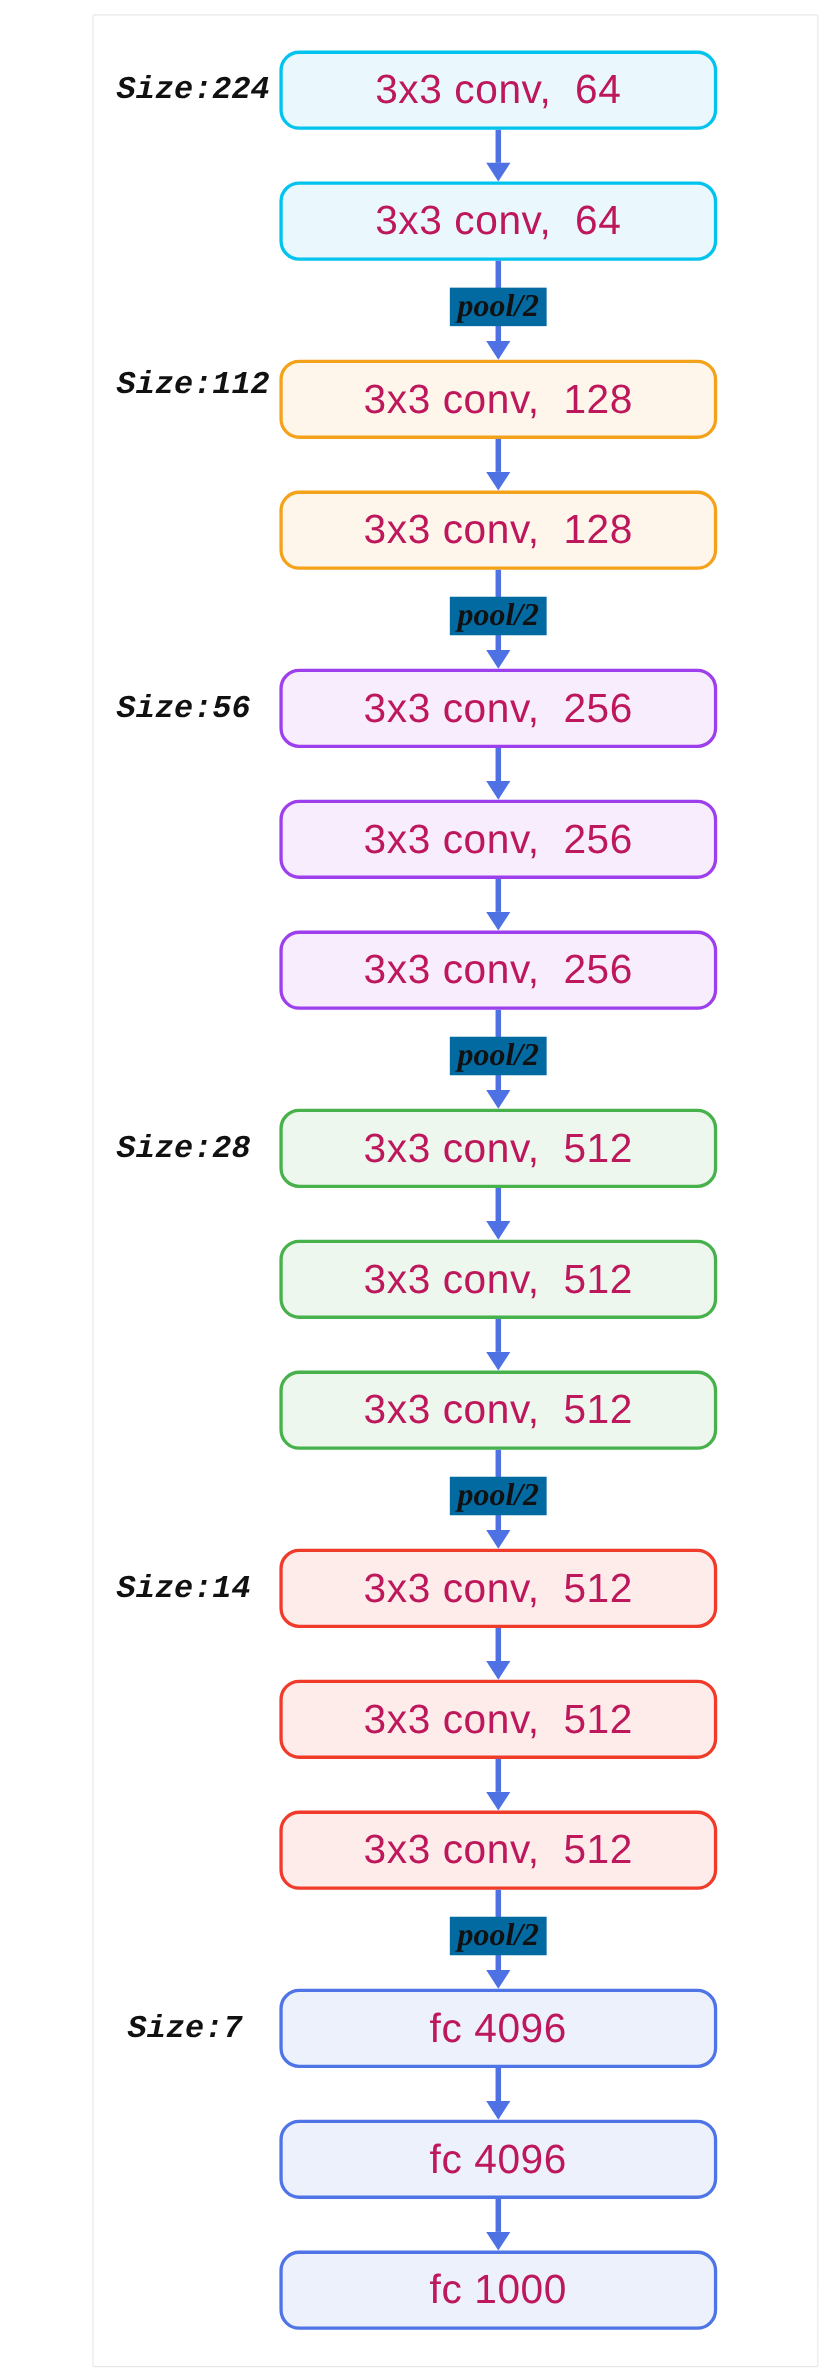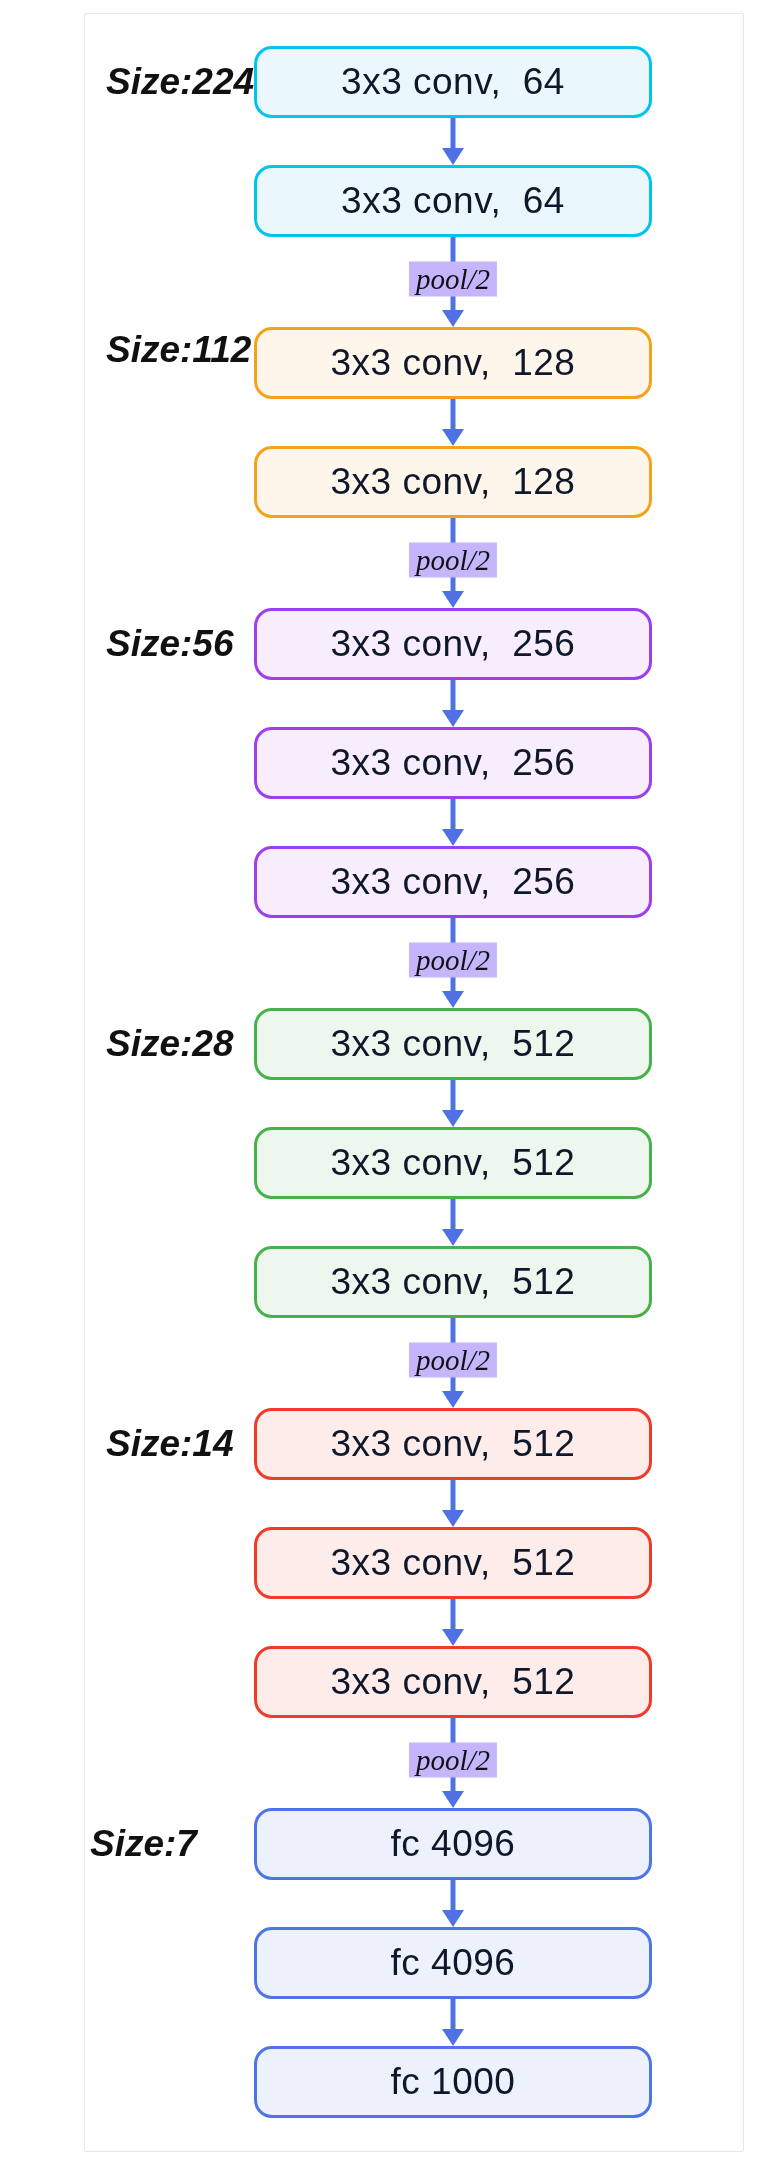--- a/index.html
+++ b/index.html
@@ -6,36 +6,36 @@
   .canvas{
     position:relative;width:760px;height:2164px;background:#ffffff;
     font-family:"Liberation Sans",sans-serif;overflow:hidden;
   }
   .frame{
     position:absolute;border:1.5px solid #e7e7e7;background:#ffffff;border-radius:2px;
   }
   .layer-box{
     position:absolute;box-sizing:border-box;border-radius:18px;
     display:flex;align-items:center;justify-content:center;
-    font-size:37px;color:#0f172a;letter-spacing:0.5px;white-space:pre;
+    font-size:37px;color:#be185d;letter-spacing:0.5px;white-space:pre;
   }
   .size-label{
     position:absolute;transform:translateY(-50%);
-    font-family:Liberation Sans, sans-serif;font-style:italic;font-weight:bold;
-    font-size:37px;color:#111111;white-space:nowrap;
+    font-family:Liberation Mono, monospace;font-style:italic;font-weight:bold;
+    font-size:29px;color:#111111;white-space:nowrap;
   }
   .arrow-shaft{position:absolute;transform:translateX(-50%);}
   .arrow-head{
     position:absolute;transform:translateX(-50%);
     width:0;height:0;border-left:11px solid transparent;border-right:11px solid transparent;
   }
   .pool-label{
     position:absolute;transform:translate(-50%,-50%);
-    font-family:"Liberation Serif",serif;font-style:italic;font-weight:normal;
-    font-size:29px;color:#111111;background:#c4b5fd;padding:1px 7px;
+    font-family:"Liberation Serif",serif;font-style:italic;font-weight:bold;
+    font-size:29px;color:#111111;background:#0369a1;padding:1px 7px;
     white-space:nowrap;z-index:3;
   }
 </style>
 </head>
 <body>
 
 <div class="canvas">
   <div class="frame" style="left:84px;top:13px;width:658px;height:2137px;"></div>
   <div id="flow">
       <div class="layer-box" style="left: 254px; top: 46px; width: 398px; height: 72px; border: 3px solid rgb(0, 195, 238); background: rgb(234, 248, 254);">3x3 conv,  64</div>
@@ -81,21 +81,21 @@
       <div class="arrow-shaft" style="left: 453px; top: 1480px; width: 5px; height: 30px; background: rgb(78, 114, 228); z-index: 1;"></div>
       <div class="arrow-head" style="left: 453px; top: 1510px; z-index: 2; border-top: 17px solid rgb(78, 114, 228); border-left-width: 11px; border-right-width: 11px;"></div>
       <div class="layer-box" style="left: 254px; top: 1527px; width: 398px; height: 72px; border: 3px solid rgb(240, 59, 43); background: rgb(253, 236, 234);">3x3 conv,  512</div>
       <div class="arrow-shaft" style="left: 453px; top: 1599px; width: 5px; height: 30px; background: rgb(78, 114, 228); z-index: 1;"></div>
       <div class="arrow-head" style="left: 453px; top: 1629px; z-index: 2; border-top: 17px solid rgb(78, 114, 228); border-left-width: 11px; border-right-width: 11px;"></div>
       <div class="layer-box" style="left: 254px; top: 1646px; width: 398px; height: 72px; border: 3px solid rgb(240, 59, 43); background: rgb(253, 236, 234);">3x3 conv,  512</div>
       <div class="arrow-shaft" style="left: 453px; top: 1718px; width: 5px; height: 73px; background: rgb(78, 114, 228); z-index: 1;"></div>
       <div class="arrow-head" style="left: 453px; top: 1791px; z-index: 2; border-top: 17px solid rgb(78, 114, 228); border-left-width: 11px; border-right-width: 11px;"></div>
       <div class="pool-label" style="left: 453px; top: 1760px;">pool/2</div>
       <div class="layer-box" style="left: 254px; top: 1808px; width: 398px; height: 72px; border: 3px solid rgb(78, 116, 230); background: rgb(237, 241, 252);">fc 4096</div>
-      <div class="size-label" style="left: 90px; top: 1844px;">Size:7</div>
+      <div class="size-label" style="left: 116px; top: 1844px;">Size:7</div>
       <div class="arrow-shaft" style="left: 453px; top: 1880px; width: 5px; height: 30px; background: rgb(78, 114, 228); z-index: 1;"></div>
       <div class="arrow-head" style="left: 453px; top: 1910px; z-index: 2; border-top: 17px solid rgb(78, 114, 228); border-left-width: 11px; border-right-width: 11px;"></div>
       <div class="layer-box" style="left: 254px; top: 1927px; width: 398px; height: 72px; border: 3px solid rgb(78, 116, 230); background: rgb(237, 241, 252);">fc 4096</div>
       <div class="arrow-shaft" style="left: 453px; top: 1999px; width: 5px; height: 30px; background: rgb(78, 114, 228); z-index: 1;"></div>
       <div class="arrow-head" style="left: 453px; top: 2029px; z-index: 2; border-top: 17px solid rgb(78, 114, 228); border-left-width: 11px; border-right-width: 11px;"></div>
       <div class="layer-box" style="left: 254px; top: 2046px; width: 398px; height: 72px; border: 3px solid rgb(78, 116, 230); background: rgb(237, 241, 252);">fc 1000</div>
     </div>
 </div>
 
 </body></html>

